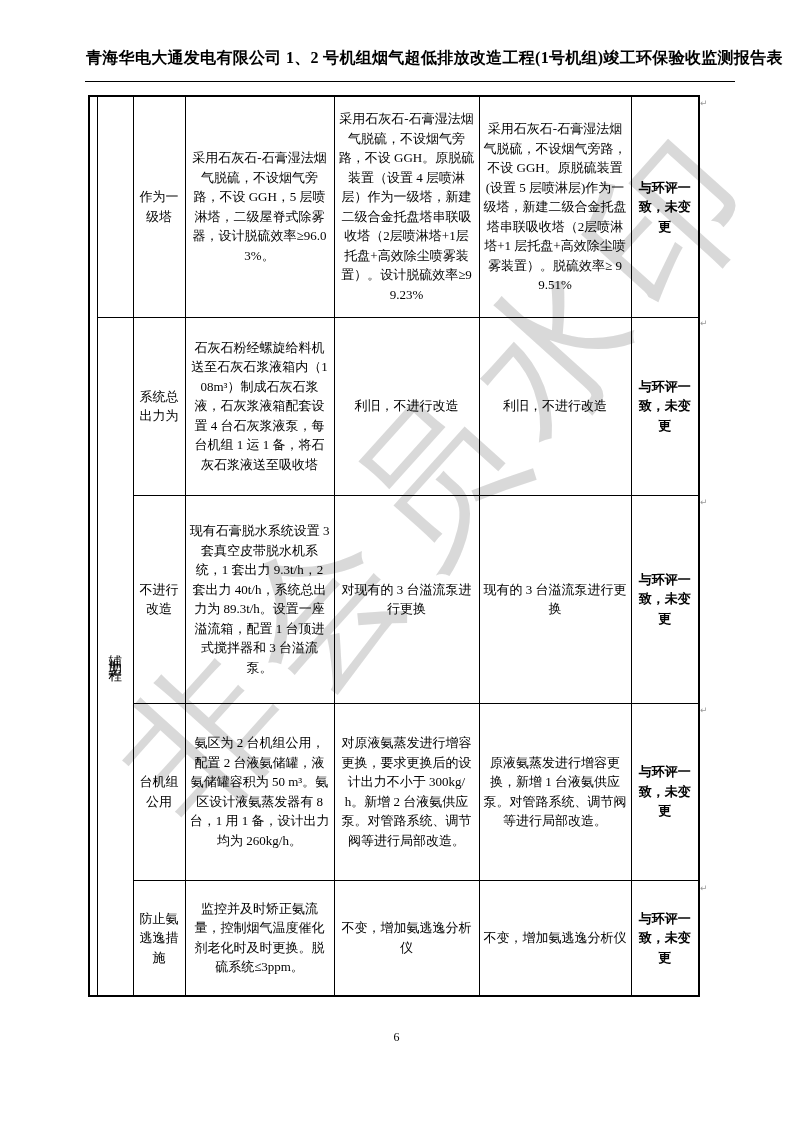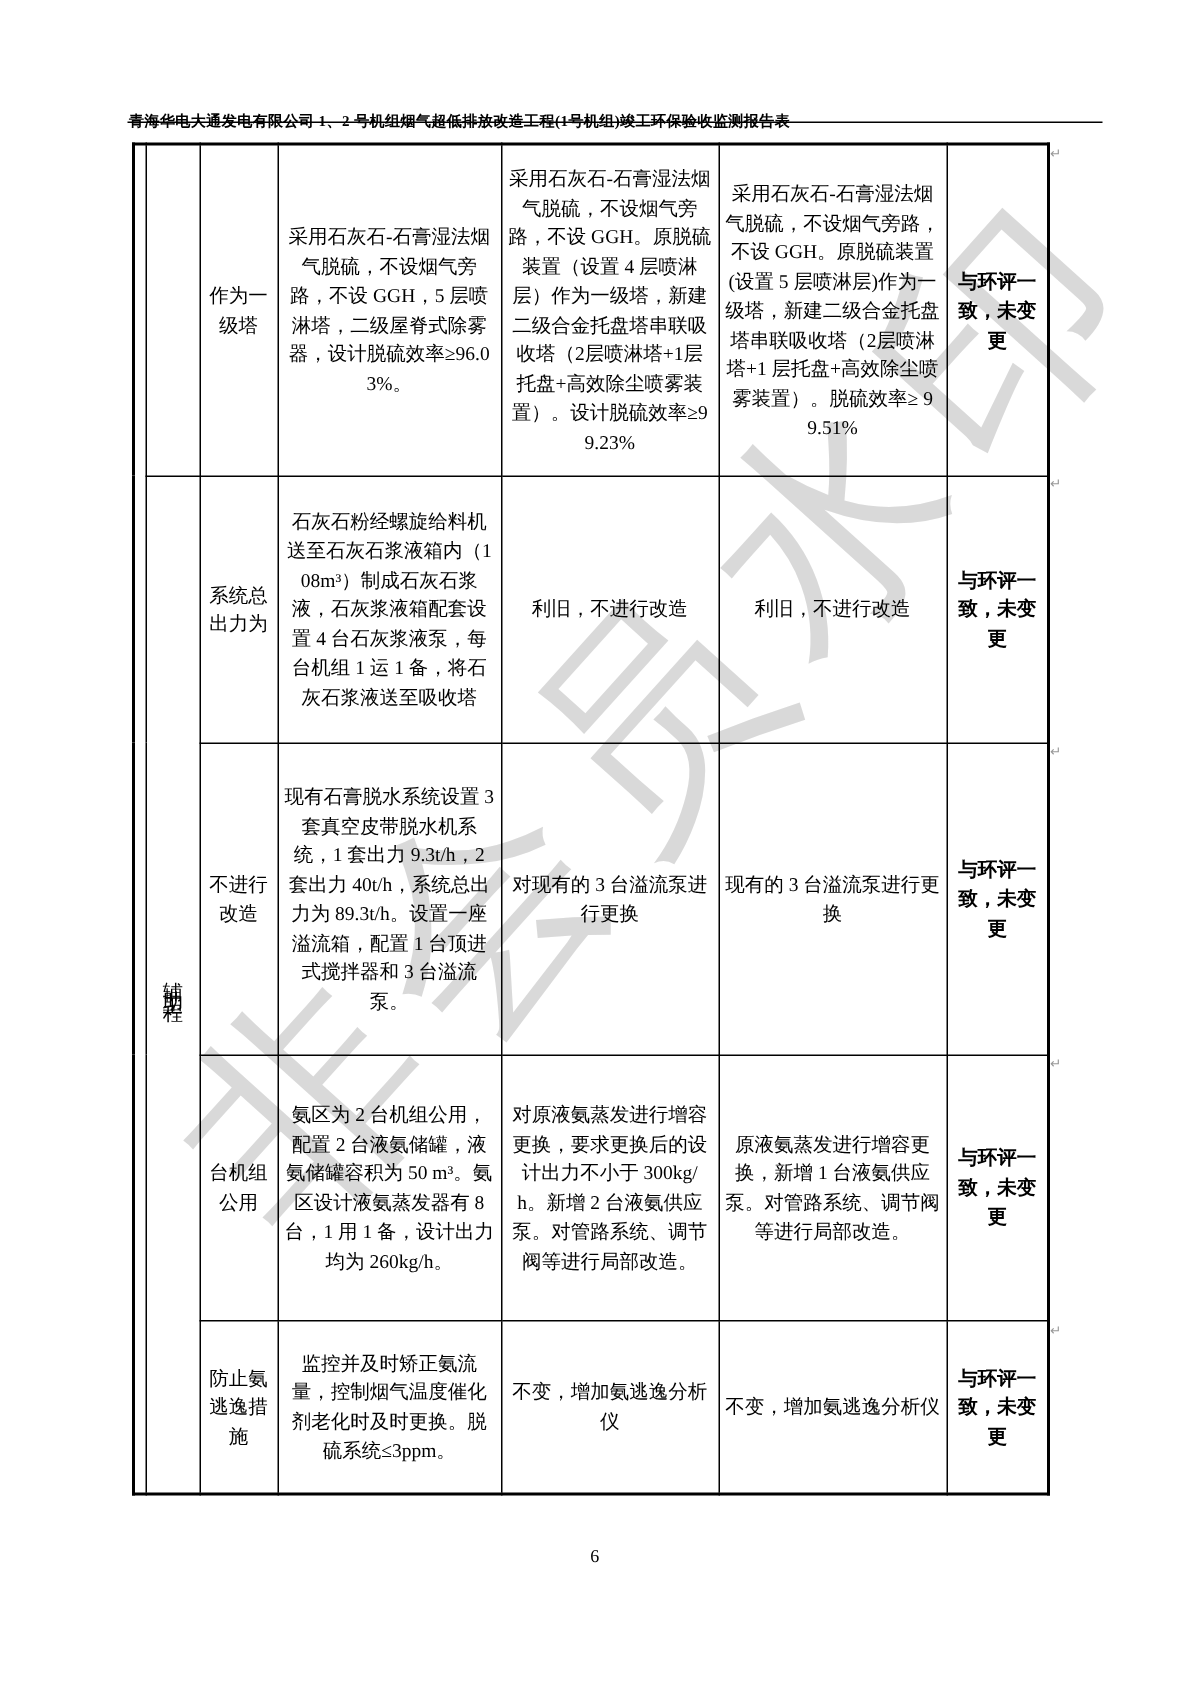--- a/index.html
+++ b/index.html
@@ -2,21 +2,21 @@
 <html><head>
 <meta charset="utf-8">
 <style>
   html,body{margin:0;padding:0;background:#ffffff;}
   .page{
     position:relative;width:793px;height:1122px;background:#ffffff;overflow:hidden;
     font-family:"Liberation Serif","DejaVu Serif",serif;color:#000;
   }
   .doc-header{
     position:absolute;left:86px;top:48px;width:640px;
-    font-size:10px;font-weight:bold;letter-spacing:.3px;white-space:nowrap;margin-top:26px;
+    font-size:16px;font-weight:bold;letter-spacing:.3px;white-space:nowrap;
   }
   .header-rule{
     position:absolute;left:85px;top:81px;width:650px;height:0;
     border-top:1.5px solid #000;
   }
   .watermark{
     position:absolute;left:30px;top:440px;width:740px;height:160px;
     text-align:center;font-size:155px;letter-spacing:18px;line-height:160px;
     color:rgba(185,185,185,0.55);transform:rotate(-48deg);
     white-space:nowrap;z-index:0;user-select:none;pointer-events:none;

